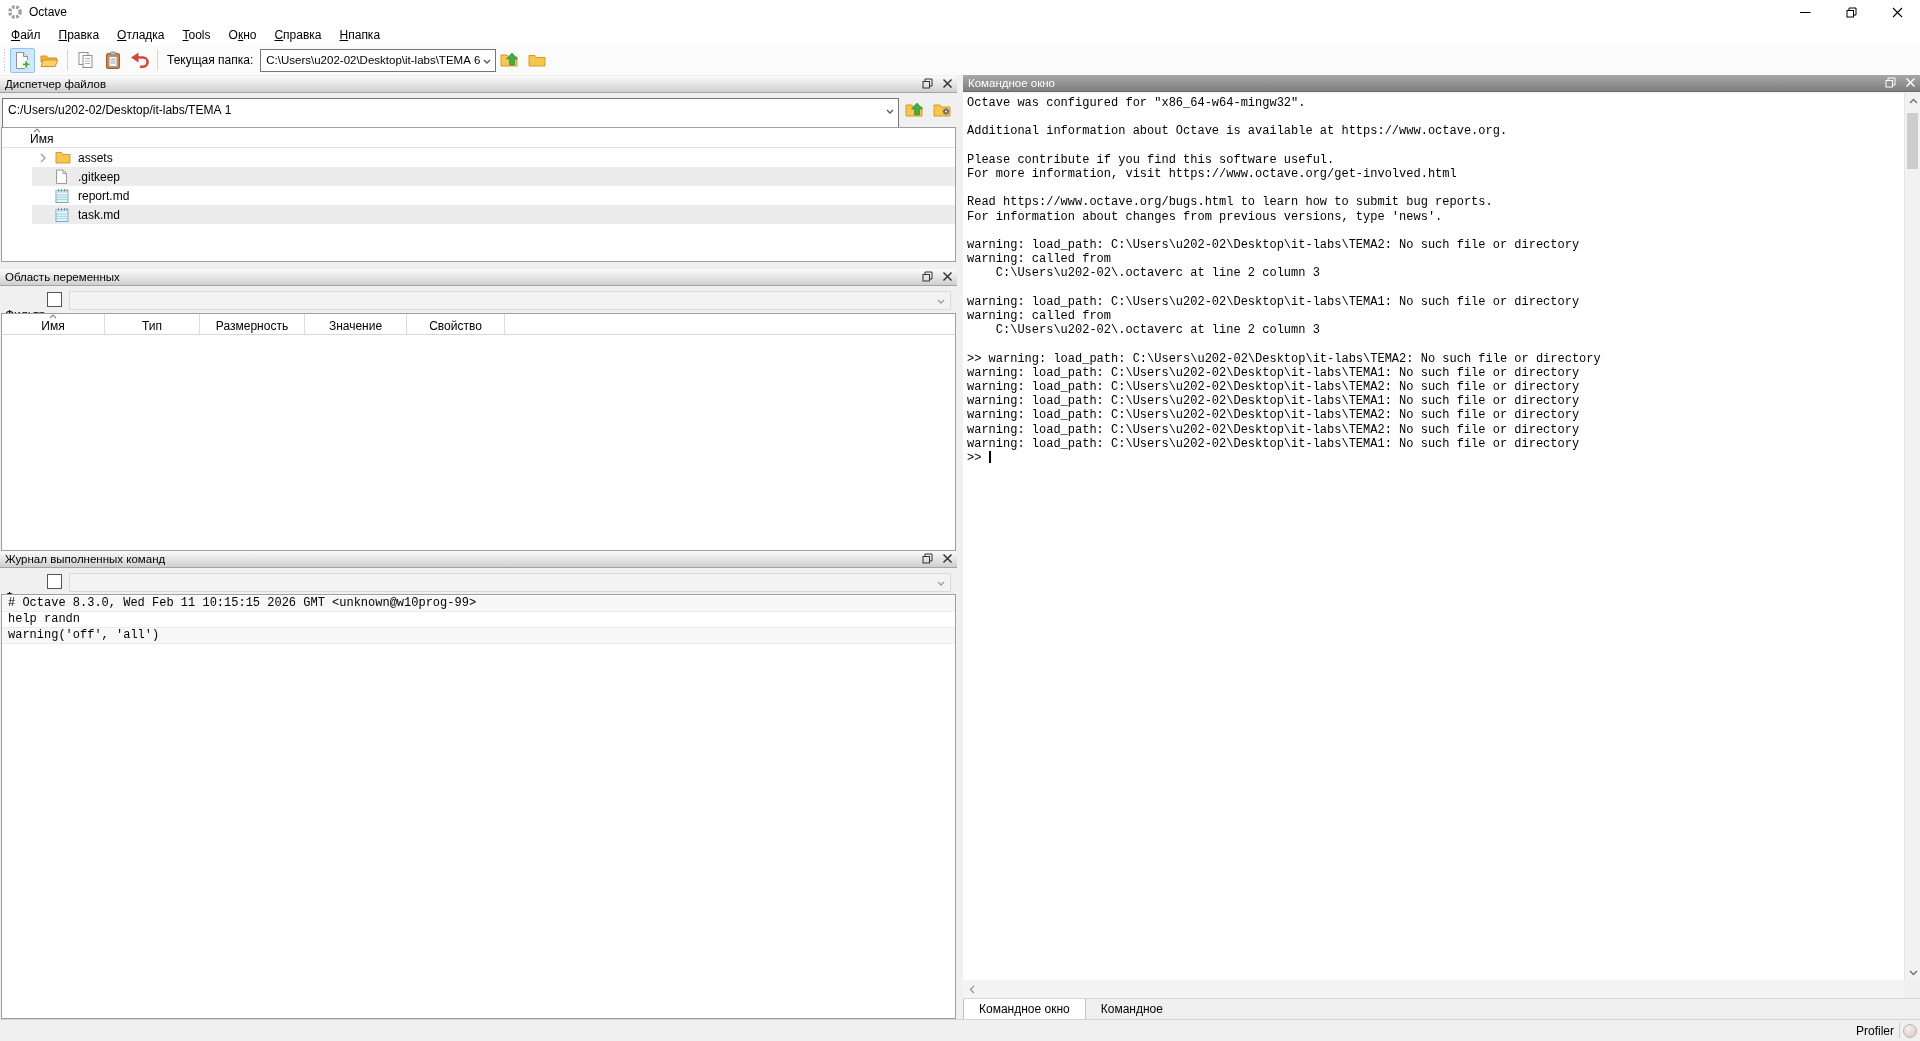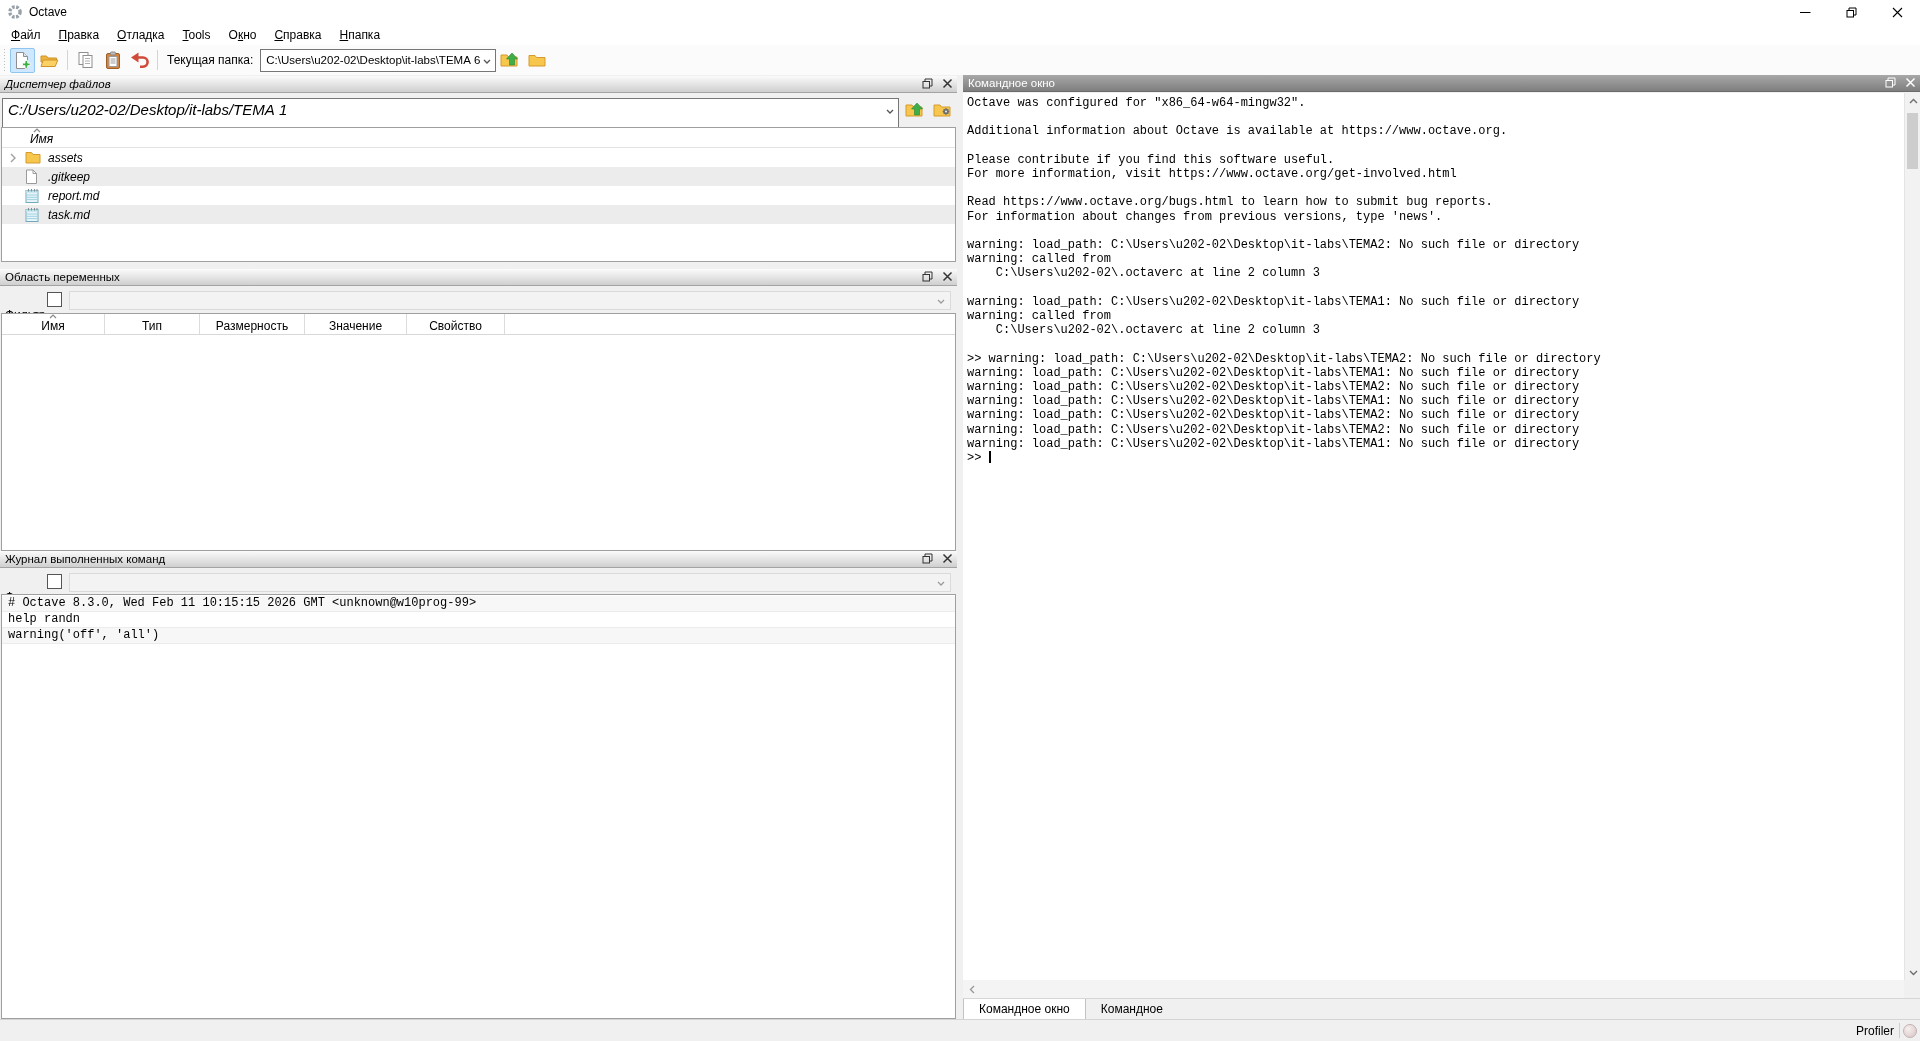--- a/index.html
+++ b/index.html
@@ -34,30 +34,30 @@
   .panel-hdr { position:absolute; left:0; right:0; height:17px; background:linear-gradient(#fbfbfb,#cfcfcf); border-bottom:1px solid #a3a3a3; color:#000; }
   .panel-hdr .ttl { position:absolute; left:5px; top:2px; font-size:11.5px; white-space:nowrap; }
   .dockbtns { position:absolute; right:4px; top:2px; display:flex; gap:9px; align-items:center; color:#333; }
   .cw-hdr { background:linear-gradient(#a8a8a8,#7e7e7e); border-bottom:1px solid #6c6c6c; }
   .cw-hdr .ttl { color:#fff; }
   .cw-hdr .dockbtns { color:#fff; }
 
   
   .left-col { position:absolute; left:0; top:75px; width:957px; bottom:22px; background:#f0f0f0; }
 
-  .fm-panel { position:absolute; left:0; right:0; top:1px; height:186px;font-style:italic; }
+  .fm-panel { position:absolute; left:0; right:0; top:1px; height:186px; }
   .fm-combo-row { position:absolute; left:2px; right:2px; top:22px; height:24px; }
-  .fm-combo { position:absolute; left:0; right:56px; top:0; height:30px; line-height:22px; font-size:15px; }
+  .fm-combo { position:absolute; left:0; right:56px; top:0; height:30px; line-height:22px; font-size:12px; }
   .fm-btn { position:absolute; top:0; width:25px; height:24px; display:flex; align-items:center; justify-content:center; }
   .fm-btn.up { right:28px; } .fm-btn.act { right:0; }
   .fm-list { position:absolute; left:1px; right:1px; top:51px; height:135px; background:#fff; border:1px solid #9f9f9f; }
   .fm-list-hdr { position:relative; height:20px; border-bottom:1px solid #e3e3e3; }
   .fm-list-hdr .hdr-txt { position:absolute; left:28px; top:4px; }
   .fm-list-hdr .sort { position:absolute; left:31px; top:0; }
-  .fl-row { position:relative; height:19px; display:flex; align-items:center; }
+  .fl-row { position:relative; height:19px; display:flex; align-items:center;margin-left:30px; }
   .fl-row.stripe { background:#ececec; }
   .expander { position:absolute; left:8px; top:5px; }
   .fl-icon { position:absolute; left:23px; top:2px; width:16px; height:15px; }
   .fl-name { position:absolute; left:46px; top:3px; }
 
   .ws-panel { position:absolute; left:0; right:0; top:194px; height:282px; }
   .filter-row { position:absolute; left:0; right:0; top:21px; height:20px; }
   .filter-row .flabel { position:absolute; left:5px; top:18px; }
   .checkbox { position:absolute; left:47px; top:2px; width:15px; height:15px; background:#fff; border:1px solid #555; }
   .filter-combo { position:absolute; left:69px; right:6px; top:1px; height:19px; background:#f3f3f3; border:1px solid #dadada; }

